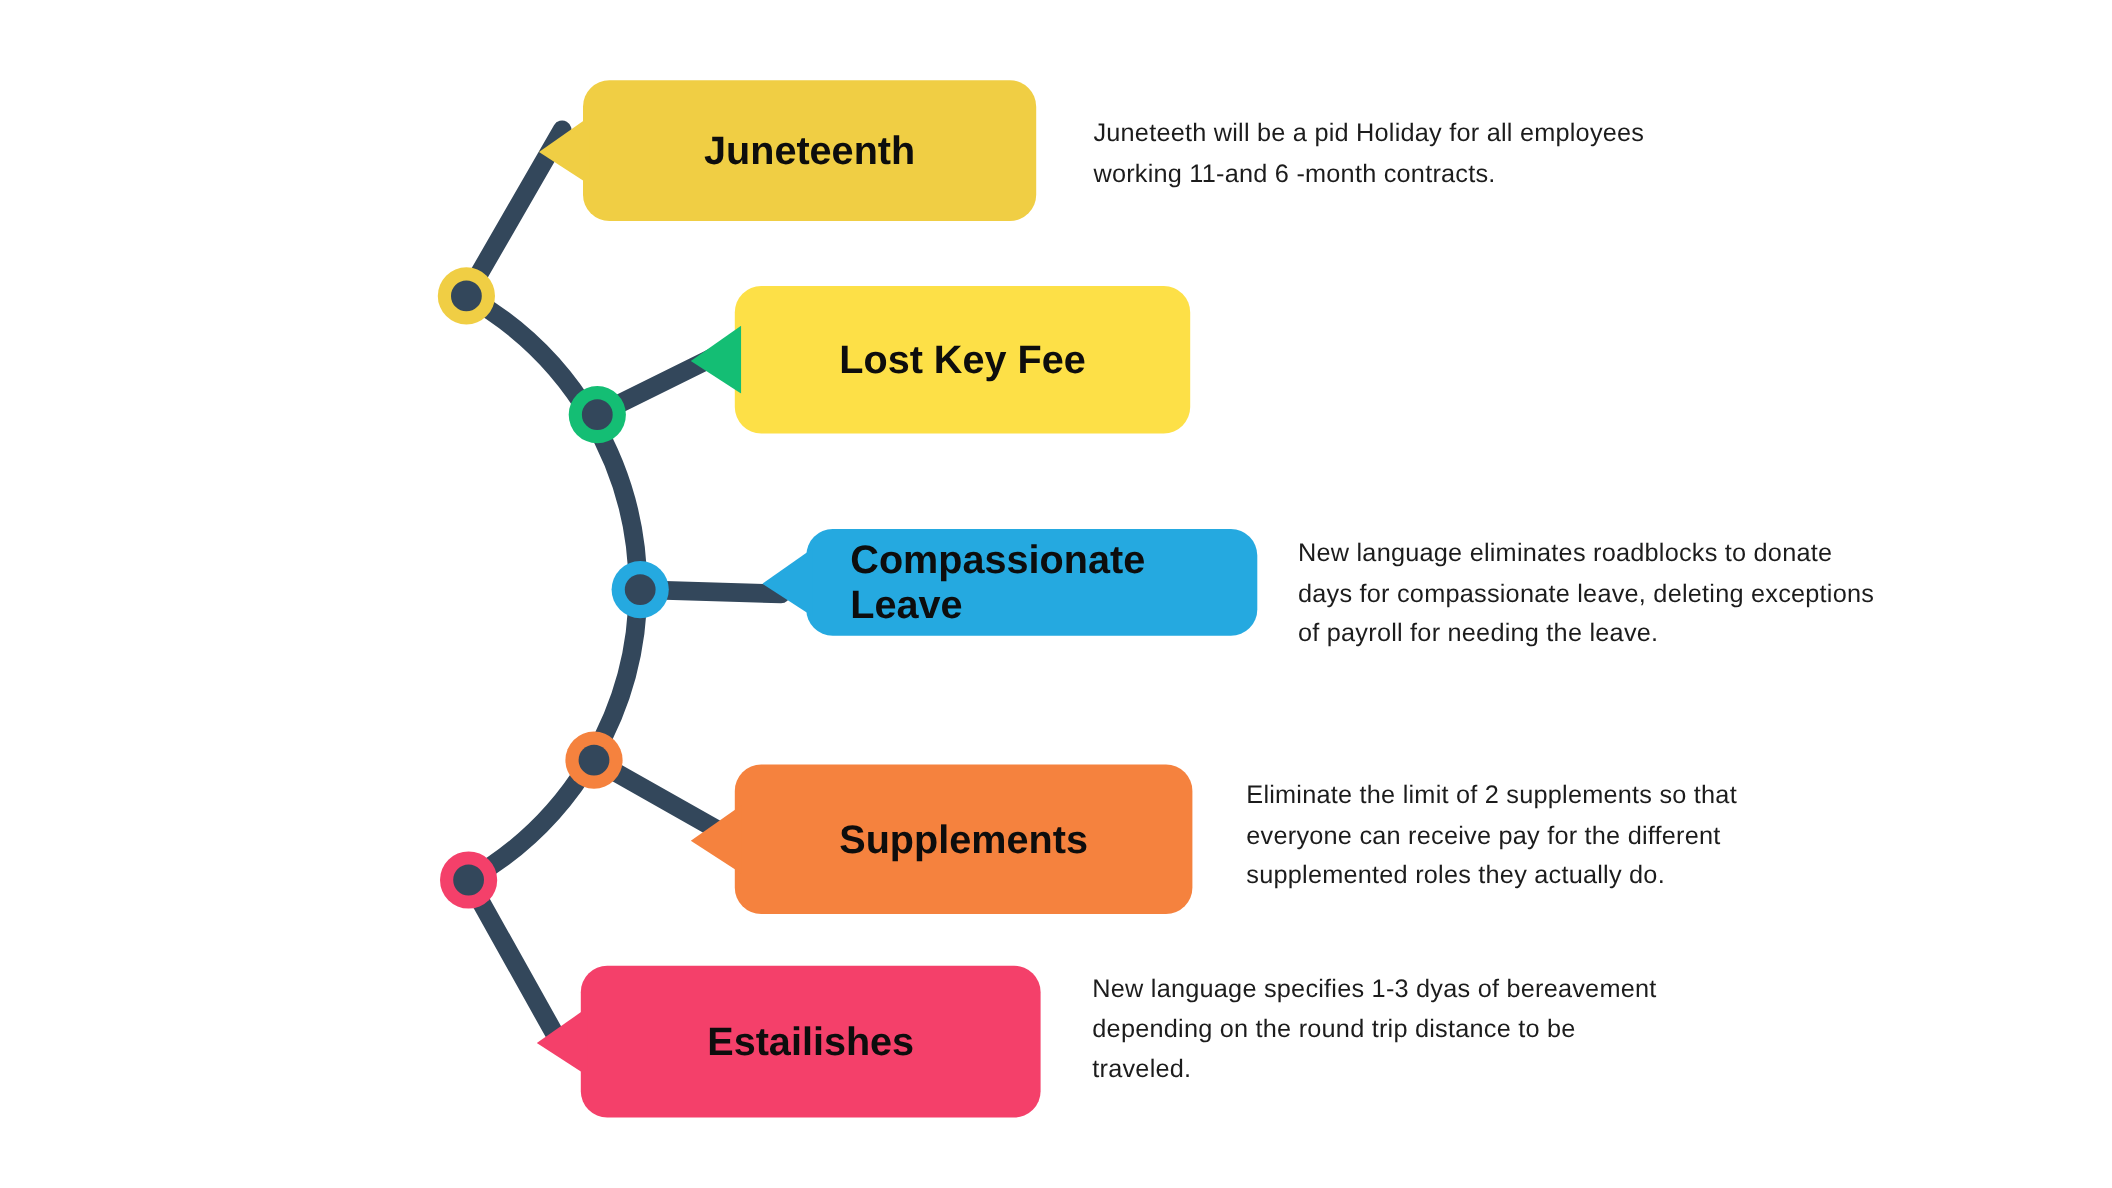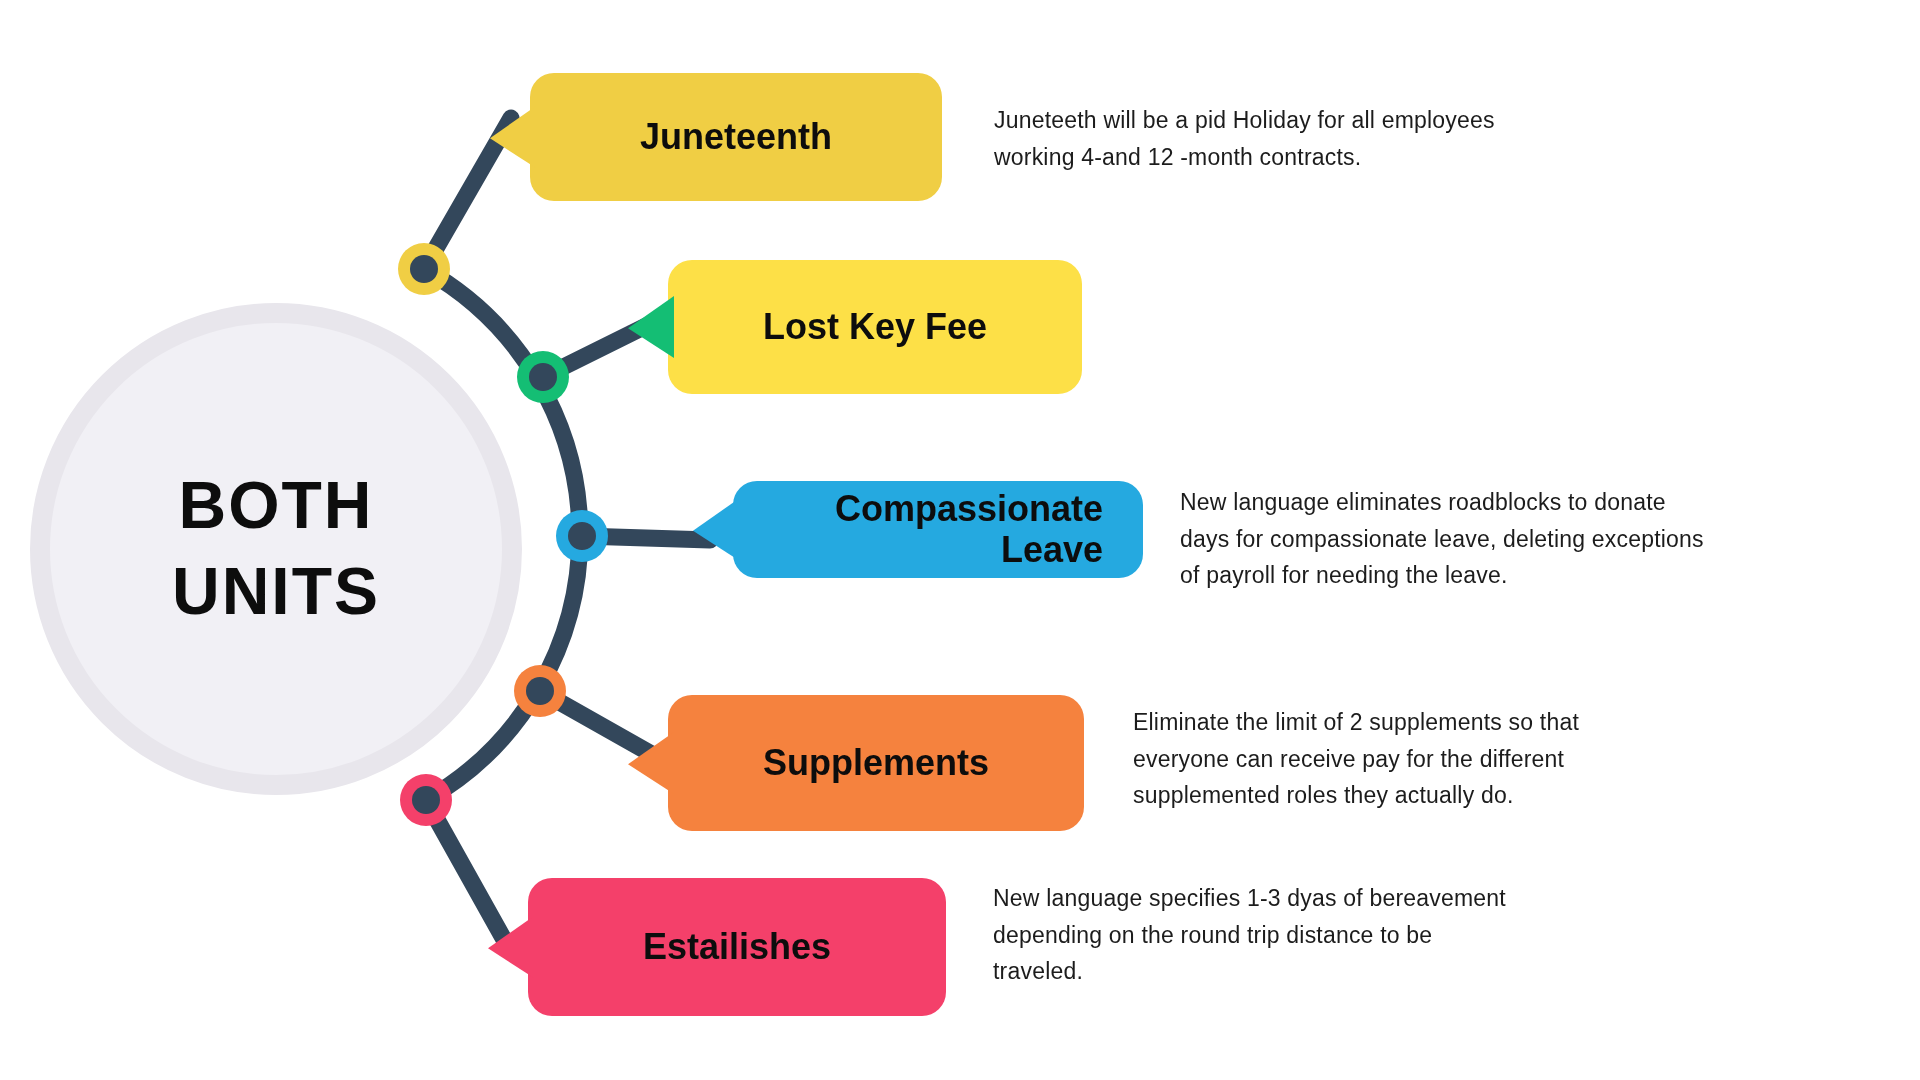--- a/index.html
+++ b/index.html
@@ -16,21 +16,21 @@
   .circle-label{
     font-size:66px;font-weight:800;letter-spacing:2px;line-height:1.3;
     text-align:center;white-space:pre-line;color:#0d0d0d;
   }
   
   .wires{position:absolute;left:0;top:0;width:1920px;height:1080px;}
   .wire{stroke:#33475B;stroke-width:17;fill:none;}
   
   .bubble{
     position:absolute;border-radius:24px;display:flex;align-items:center;
-    justify-content:center;text-align:right;color:#0d0d0d;
+    justify-content:center;text-align:left;color:#0d0d0d;
     font-weight:700;font-size:36px;line-height:1.12;
   }
   .tail{
     position:absolute;left:-40px;top:50%;transform:translateY(-50%);
     width:46px;height:62px;clip-path:polygon(100% 0,0 52%,100% 100%);
   }
   .b0{left:530px;top:73px;width:412px;height:128px;background:#F0CE44;}
   .b0 .tail{background:#F0CE44;}
   .b1{left:668px;top:260px;width:414px;height:134px;background:#fde047;}
   .b1 .tail{background:#14BE74;}
@@ -49,24 +49,20 @@
   .d1{left:1105px;top:250px;}
   .d2{left:1180px;top:484px;}
   .d3{left:1133px;top:704px;}
   .d4{left:993px;top:880px;}
 </style>
 </head>
 <body>
 
 <div class="stage">
 
-  <div class="big-circle">
-    <div class="circle-label">BOTH
-UNITS</div>
-  </div>
 
   <svg class="wires" viewBox="0 0 1920 1080">
     <path class="wire" d="M424,269 A305,305 0 0 1 426,800"></path>
     <path class="wire" d="M424,269 L511,118" stroke-linecap="round"></path>
     <path class="wire" d="M543,377 L662,318" stroke-linecap="round"></path>
     <path class="wire" d="M582,536 L710,540" stroke-linecap="round"></path>
     <path class="wire" d="M540,691 L662,760" stroke-linecap="round"></path>
     <path class="wire" d="M426,800 L511,952" stroke-linecap="round"></path>
 
     <g>
@@ -106,21 +102,21 @@
   <div class="bubble b3">
     <span class="tail"></span>
     <span>Supplements</span>
   </div>
   <div class="bubble b4">
     <span class="tail"></span>
     <span>Estailishes</span>
   </div>
 
   <div class="desc d0">Juneteeth will be a pid Holiday for all employees
-working 4-and 12 -month contracts.</div>
+working 11-and 6 -month contracts.</div>
   <div class="desc d2">New language eliminates roadblocks to donate
 days for compassionate leave, deleting exceptions
 of payroll for needing the leave.</div>
   <div class="desc d3">Eliminate the limit of 2 supplements so that
 everyone can receive pay for the different
 supplemented roles they actually do.</div>
   <div class="desc d4">New language specifies 1-3 dyas of bereavement
 depending on the round trip distance to be
 traveled.</div>
 

